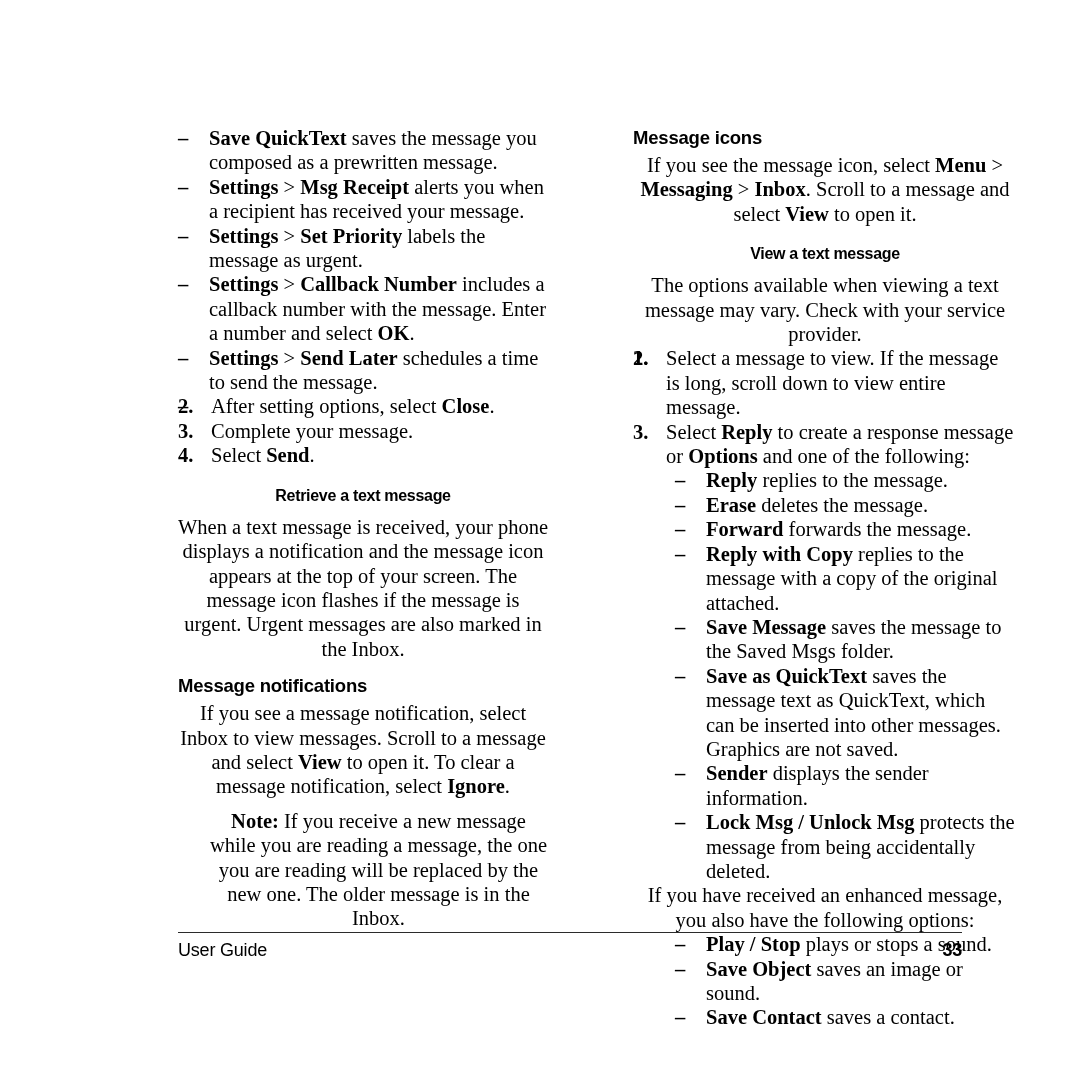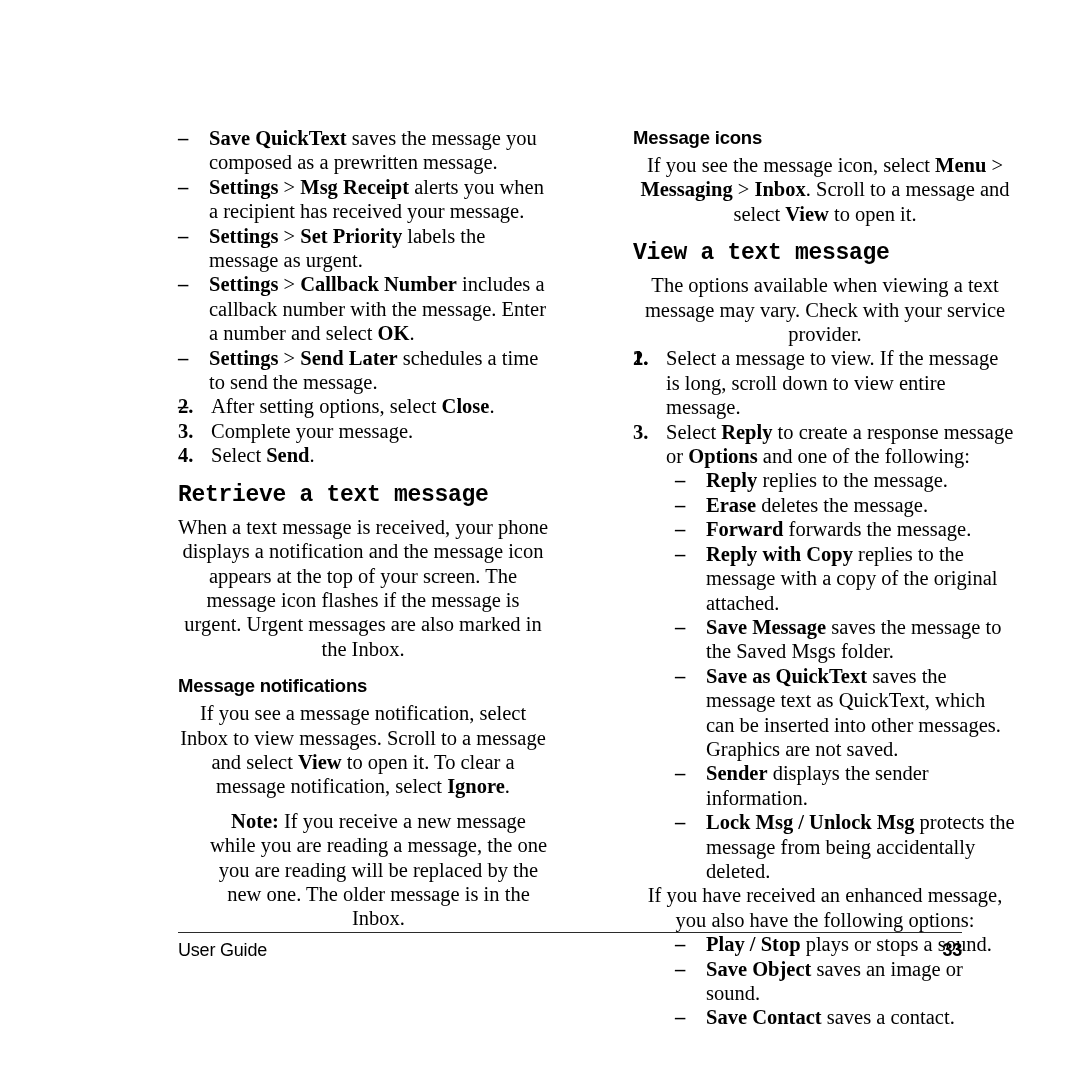--- a/index.html
+++ b/index.html
@@ -34,26 +34,27 @@
   .col {
     position: absolute;
     top: 0;
     width: 370px;
   }
   .col-left  { left: 0; }
   .col-right { left: 416px; width: 384px; margin-left: 39px; }
 
   
   h2.sec-head {
-    font-family: Liberation Mono, monospace;
-    font-weight: bold;
-    font-size: 23px;
+    font-family: Liberation Sans, sans-serif;
+    font-weight: bold;
+    font-size: 16px;
     line-height: 27px;
     margin: 14px 0 6px 0;
     letter-spacing: -0.3px;
+    text-align: center;
   }
   h3.sub-head {
     font-family: "Liberation Sans", sans-serif;
     font-weight: bold;
     font-size: 18.5px;
     line-height: 23px;
     margin: 13px 0 4px 0;
     letter-spacing: -0.2px;
   }
 

